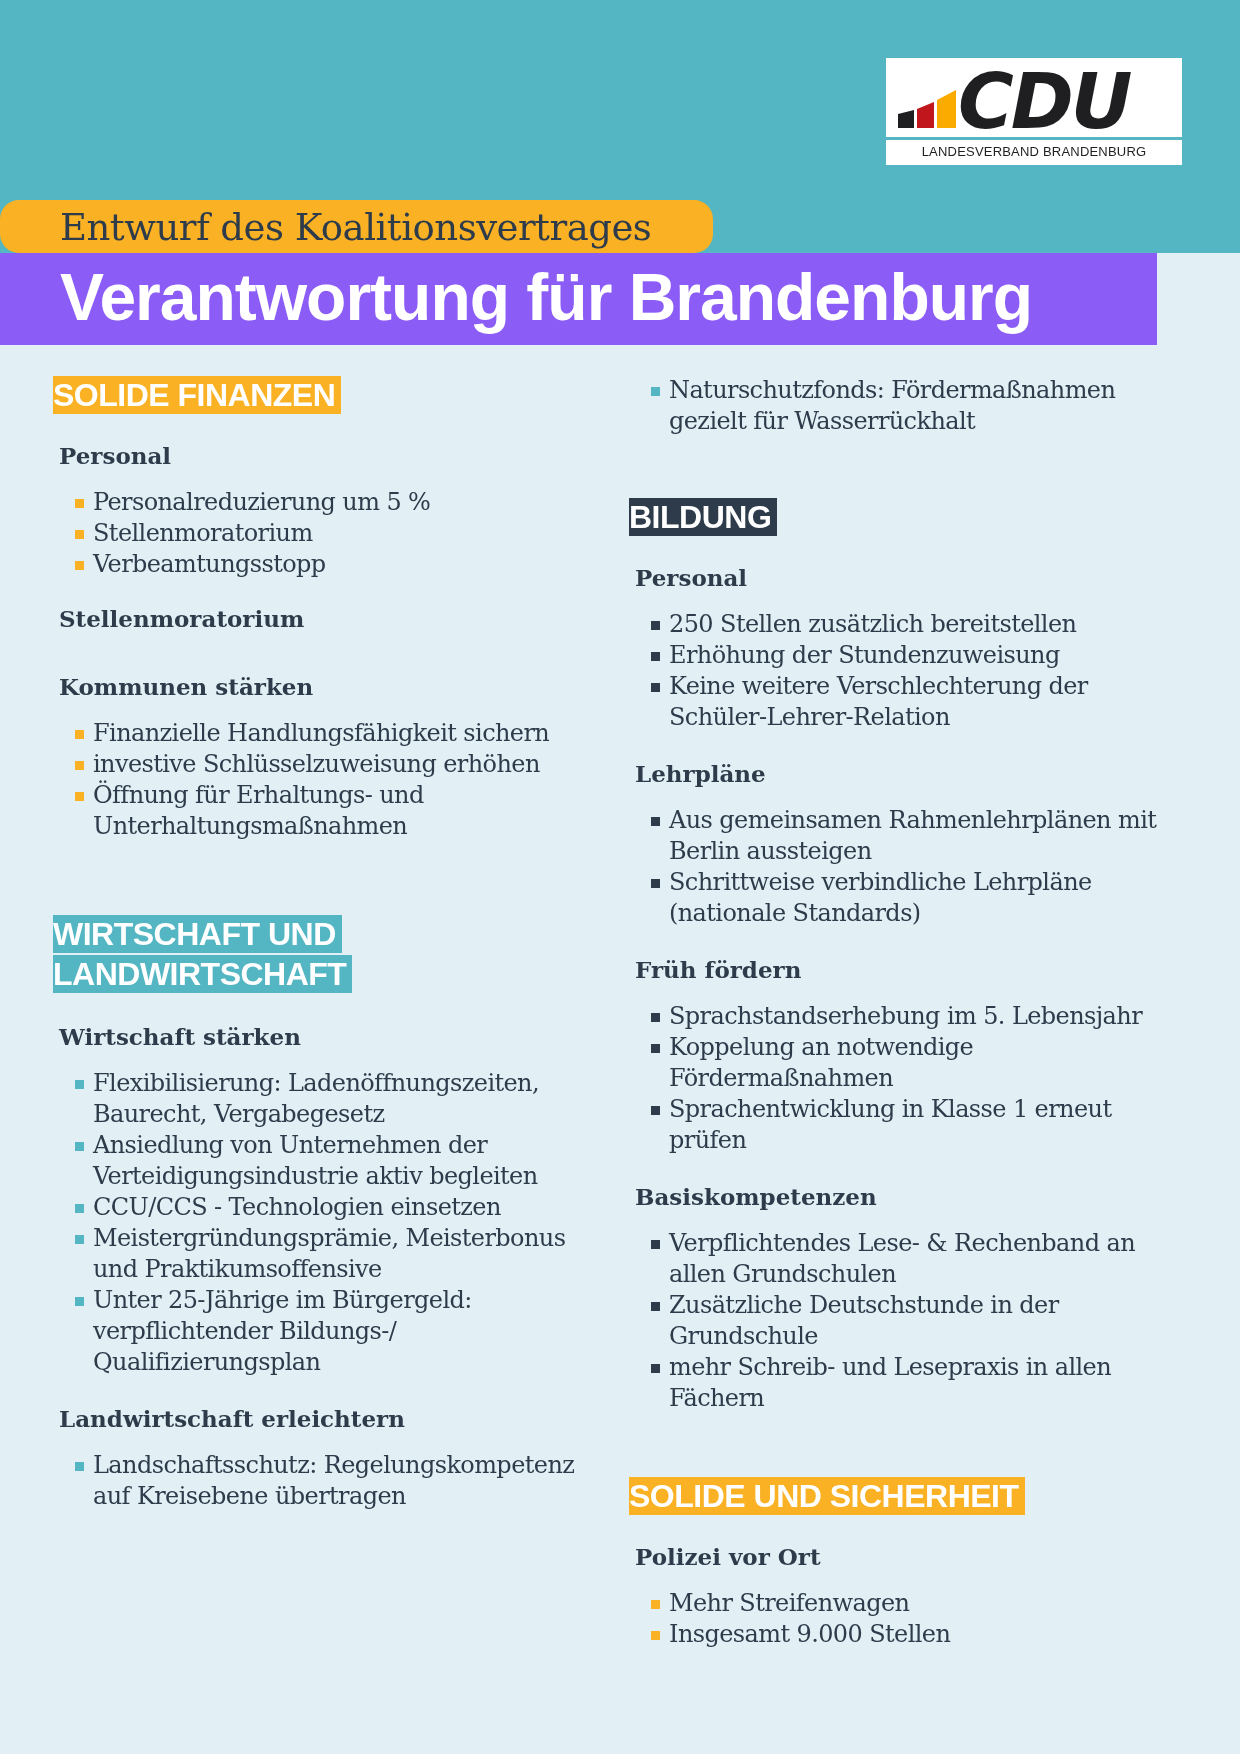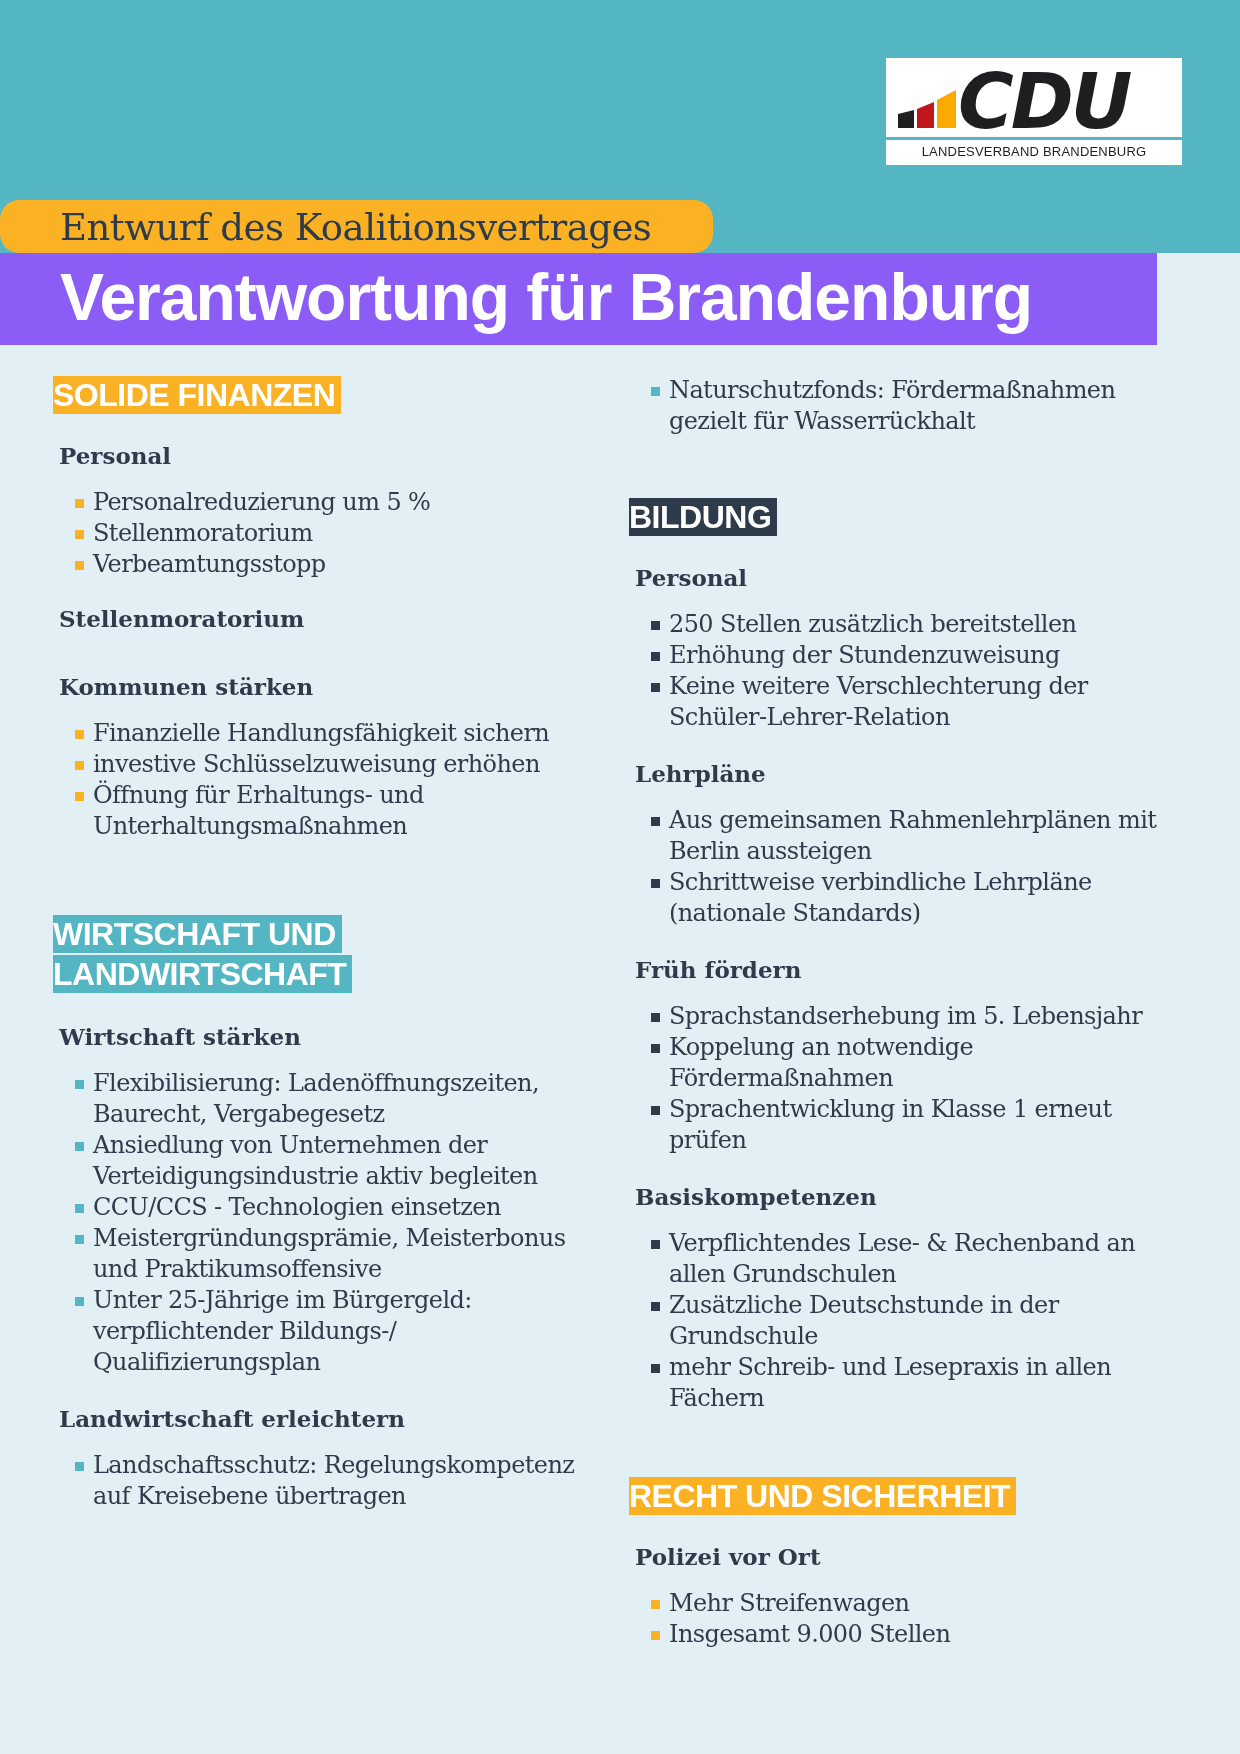--- a/index.html
+++ b/index.html
@@ -189,21 +189,21 @@
   <h3 class="sub-head">Basiskompetenzen</h3>
   <div style="height:16px"></div>
   <ul class="items b-dark">
     <li><span class="bullet"></span><span class="txt">Verpflichtendes Lese- &amp; Rechenband an allen Grundschulen</span></li>
     <li><span class="bullet"></span><span class="txt">Zusätzliche Deutschstunde in der Grundschule</span></li>
     <li><span class="bullet"></span><span class="txt">mehr Schreib- und Lesepraxis in allen Fächern</span></li>
   </ul>
 
   <div style="height:62px"></div>
   <div class="sec-head-wrap">
-    <span class="sec-head yellow">RECHT UND SICHERHEIT</span>
+    <span class="sec-head yellow">SOLIDE UND SICHERHEIT</span>
   </div>
 
   <div style="height:26px"></div>
   <h3 class="sub-head">Polizei vor Ort</h3>
   <div style="height:16px"></div>
   <ul class="items b-yellow">
     <li><span class="bullet"></span><span class="txt">Mehr Streifenwagen</span></li>
     <li><span class="bullet"></span><span class="txt">Insgesamt 9.000 Stellen</span></li>
   </ul>
 </div>

